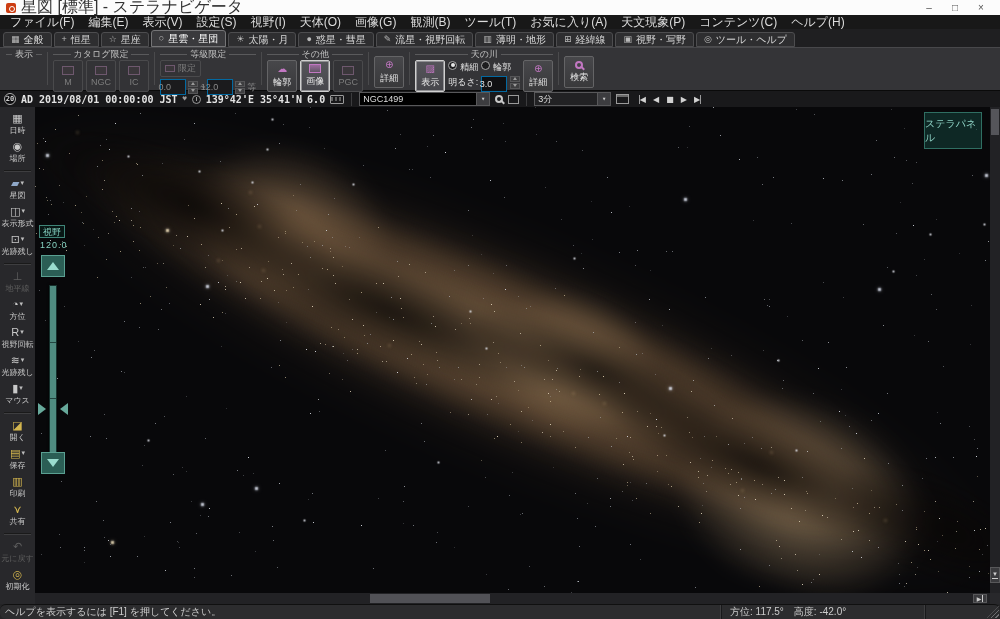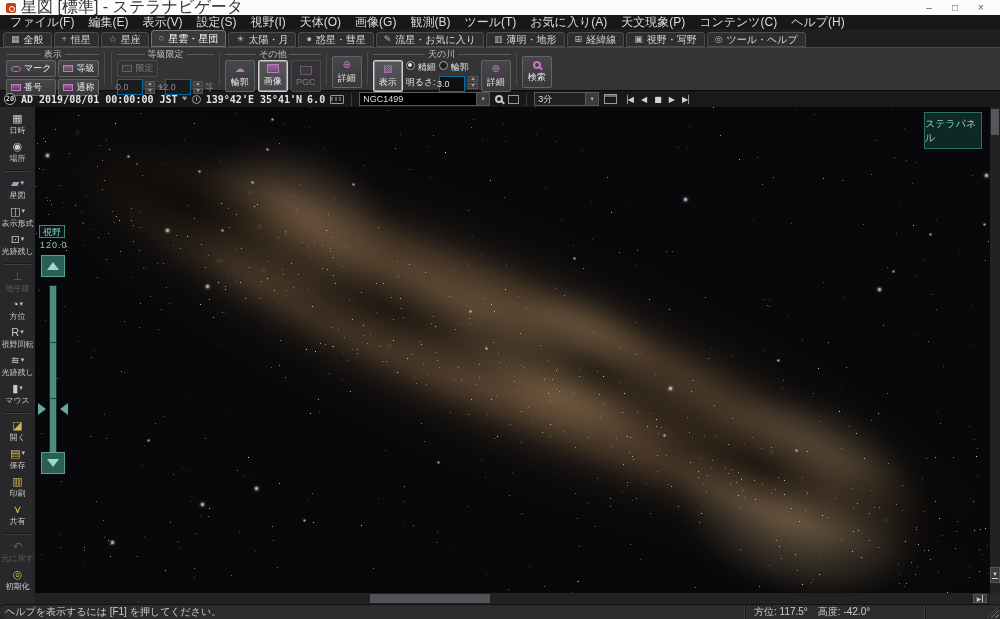--- a/index.html
+++ b/index.html
@@ -70,21 +70,21 @@
   .icon-ring { width:9px; height:9px; border:1px solid #9a9a9a; border-radius:50%; position:relative; flex:none; }
   .icon-ring::after { content:""; position:absolute; left:3px; top:1px; width:1px; height:4px; background:#9a9a9a; }
   .icon-kbd { width:14px; height:9px; border:1px solid #9a9a9a; border-radius:1px; flex:none;
               background:repeating-linear-gradient(90deg,#606060 0 2px,transparent 2px 4px); background-size:100% 4px; background-repeat:no-repeat; background-position:center; }
   .icon-panel { width:11px; height:9px; border:1px solid #9a9a9a; flex:none; }
   .icon-film { width:13px; height:10px; border:1px solid #9a9a9a; flex:none; background:linear-gradient(#6a6a6a 2px,transparent 2px); }
   .dsep { width:1px; height:13px; background:#000; border-right:1px solid #3c3c3e; margin:0 2px; }
   .combo { display:flex; align-items:center; height:14px; }
   .combo .cv { width:118px; height:14px; background:#000; border:1px solid #58585a; color:#ddd; font-size:9px; font-weight:normal;
                font-family:"Liberation Sans",sans-serif; display:flex; align-items:center; padding:0 3px; }
-  .combo .cv.small { width:52px; background:#222224; }
+  .combo .cv.small { width:64px; background:#222224; }
   .combo .cb { width:13px; height:14px; background:#3c3c3f; border:1px solid #58585a; border-left:none; color:#ccc;
                font-size:7px; display:flex; align-items:center; justify-content:center; }
   .pb { font-size:8px; color:#d2d2d2; padding:0 4px; letter-spacing:-1px; font-family:"DejaVu Sans",sans-serif; font-weight:normal; }
 
   
   .bodyrow { display:flex; height:497px; }
   .sidebar { width:35px; background:#28282b; display:flex; flex-direction:column; align-items:center; padding-top:5px; flex:none; }
   .sb-item { width:100%; display:flex; flex-direction:column; align-items:center; margin-bottom:4px; }
   .sb-iconrow { display:flex; align-items:center; gap:1px; height:12px; }
   .sb-icon { font-size:11px; line-height:11px; }
@@ -141,21 +141,21 @@
   .hscroll { position:absolute; left:0; top:486px; width:955px; height:11px; background:#222225; }
   .hthumb { position:absolute; left:335px; top:1px; width:120px; height:9px; background:#515156; }
   .hbtn { position:absolute; right:3px; top:1px; width:14px; height:9px; background:#3a3a3d; border:1px solid #58585a;
           color:#ccc; font-size:6px; display:flex; align-items:center; justify-content:center; }
   .hbtn span { border-right:1px solid #ccc; padding-right:1px; }
   .corner { position:absolute; left:955px; top:486px; width:10px; height:11px; background:#28282b; }
 
   
   .statusbar { height:15px; background:#2c2c2e; border-top:1px solid #101010; display:flex; align-items:center; font-size:10px; color:#cccccc;border-radius:6px; }
   .st-help { flex:1; padding:0 5px; border-right:1px solid #19191b; box-shadow:inset -1px 0 0 #3e3e40; white-space:nowrap; overflow:hidden; }
-  .st-pos { width:180px; padding:0 8px; border-right:1px solid #19191b; box-shadow:inset -1px 0 0 #3e3e40; white-space:nowrap; }
+  .st-pos { width:204px; padding:0 8px; border-right:1px solid #19191b; box-shadow:inset -1px 0 0 #3e3e40; white-space:nowrap; }
   .st-end { width:74px; height:100%; position:relative; }
   .grip { position:absolute; right:1px; bottom:1px; width:12px; height:12px;
           background:repeating-linear-gradient(135deg, rgba(0,0,0,0) 0 2px, #6e6e70 2px 3px);
           clip-path:polygon(100% 0,100% 100%,0 100%); }
 </style>
 </head>
 <body>
 
 <div class="app">
 
@@ -205,21 +205,21 @@
       <div class="tab">
         <span class="tab-icon">☀</span>
         <span>太陽・月</span>
       </div>
       <div class="tab">
         <span class="tab-icon">●</span>
         <span>惑星・彗星</span>
       </div>
       <div class="tab">
         <span class="tab-icon">✎</span>
-        <span>流星・お気に入り</span>
+        <span>流星・視野回転</span>
       </div>
       <div class="tab">
         <span class="tab-icon">▥</span>
         <span>薄明・地形</span>
       </div>
       <div class="tab">
         <span class="tab-icon">⊞</span>
         <span>経緯線</span>
       </div>
       <div class="tab">
@@ -228,43 +228,40 @@
       </div>
       <div class="tab">
         <span class="tab-icon">◎</span>
         <span>ツール・ヘルプ</span>
       </div>
     </div>
 
   <div class="ribbon">
     <div class="rgroup">
       <div class="rg-label">表示</div>
+    </div>
+    <div class="rsep"></div>
+
+    <div class="rgroup">
+      <div class="rg-label">カタログ限定</div>
       <div class="rg-body">
-        <div class="grid2">
-          <div class="rbtn">
-              <span class="pic ellipse"></span>
-              <span>マーク</span>
-            </div>
-          <div class="rbtn">
-              <span class="pic"></span>
-              <span>等級</span>
-            </div>
-          <div class="rbtn">
-              <span class="pic"></span>
-              <span>番号</span>
-            </div>
-          <div class="rbtn">
-              <span class="pic"></span>
-              <span>通称</span>
-            </div>
-        </div>
-      </div>
-    </div>
-    <div class="rsep"></div>
-
+        <div class="rbtn tall dis">
+            <span class="pic big dis"></span>
+            <span>M</span>
+          </div>
+        <div class="rbtn tall dis">
+            <span class="pic big dis"></span>
+            <span>NGC</span>
+          </div>
+        <div class="rbtn tall dis">
+            <span class="pic big dis"></span>
+            <span>IC</span>
+          </div>
+      </div>
+    </div>
     <div class="rsep"></div>
 
     <div class="rgroup">
       <div class="rg-label">等級限定</div>
       <div style="display:flex;flex-direction:column;gap:2px;justify-content:center;flex:1">
         <div class="rbtn dis" style="align-self:flex-start">
             <span class="pic dis"></span>
             <span>限定</span>
           </div>
         <div style="display:flex;align-items:center;gap:2px">

